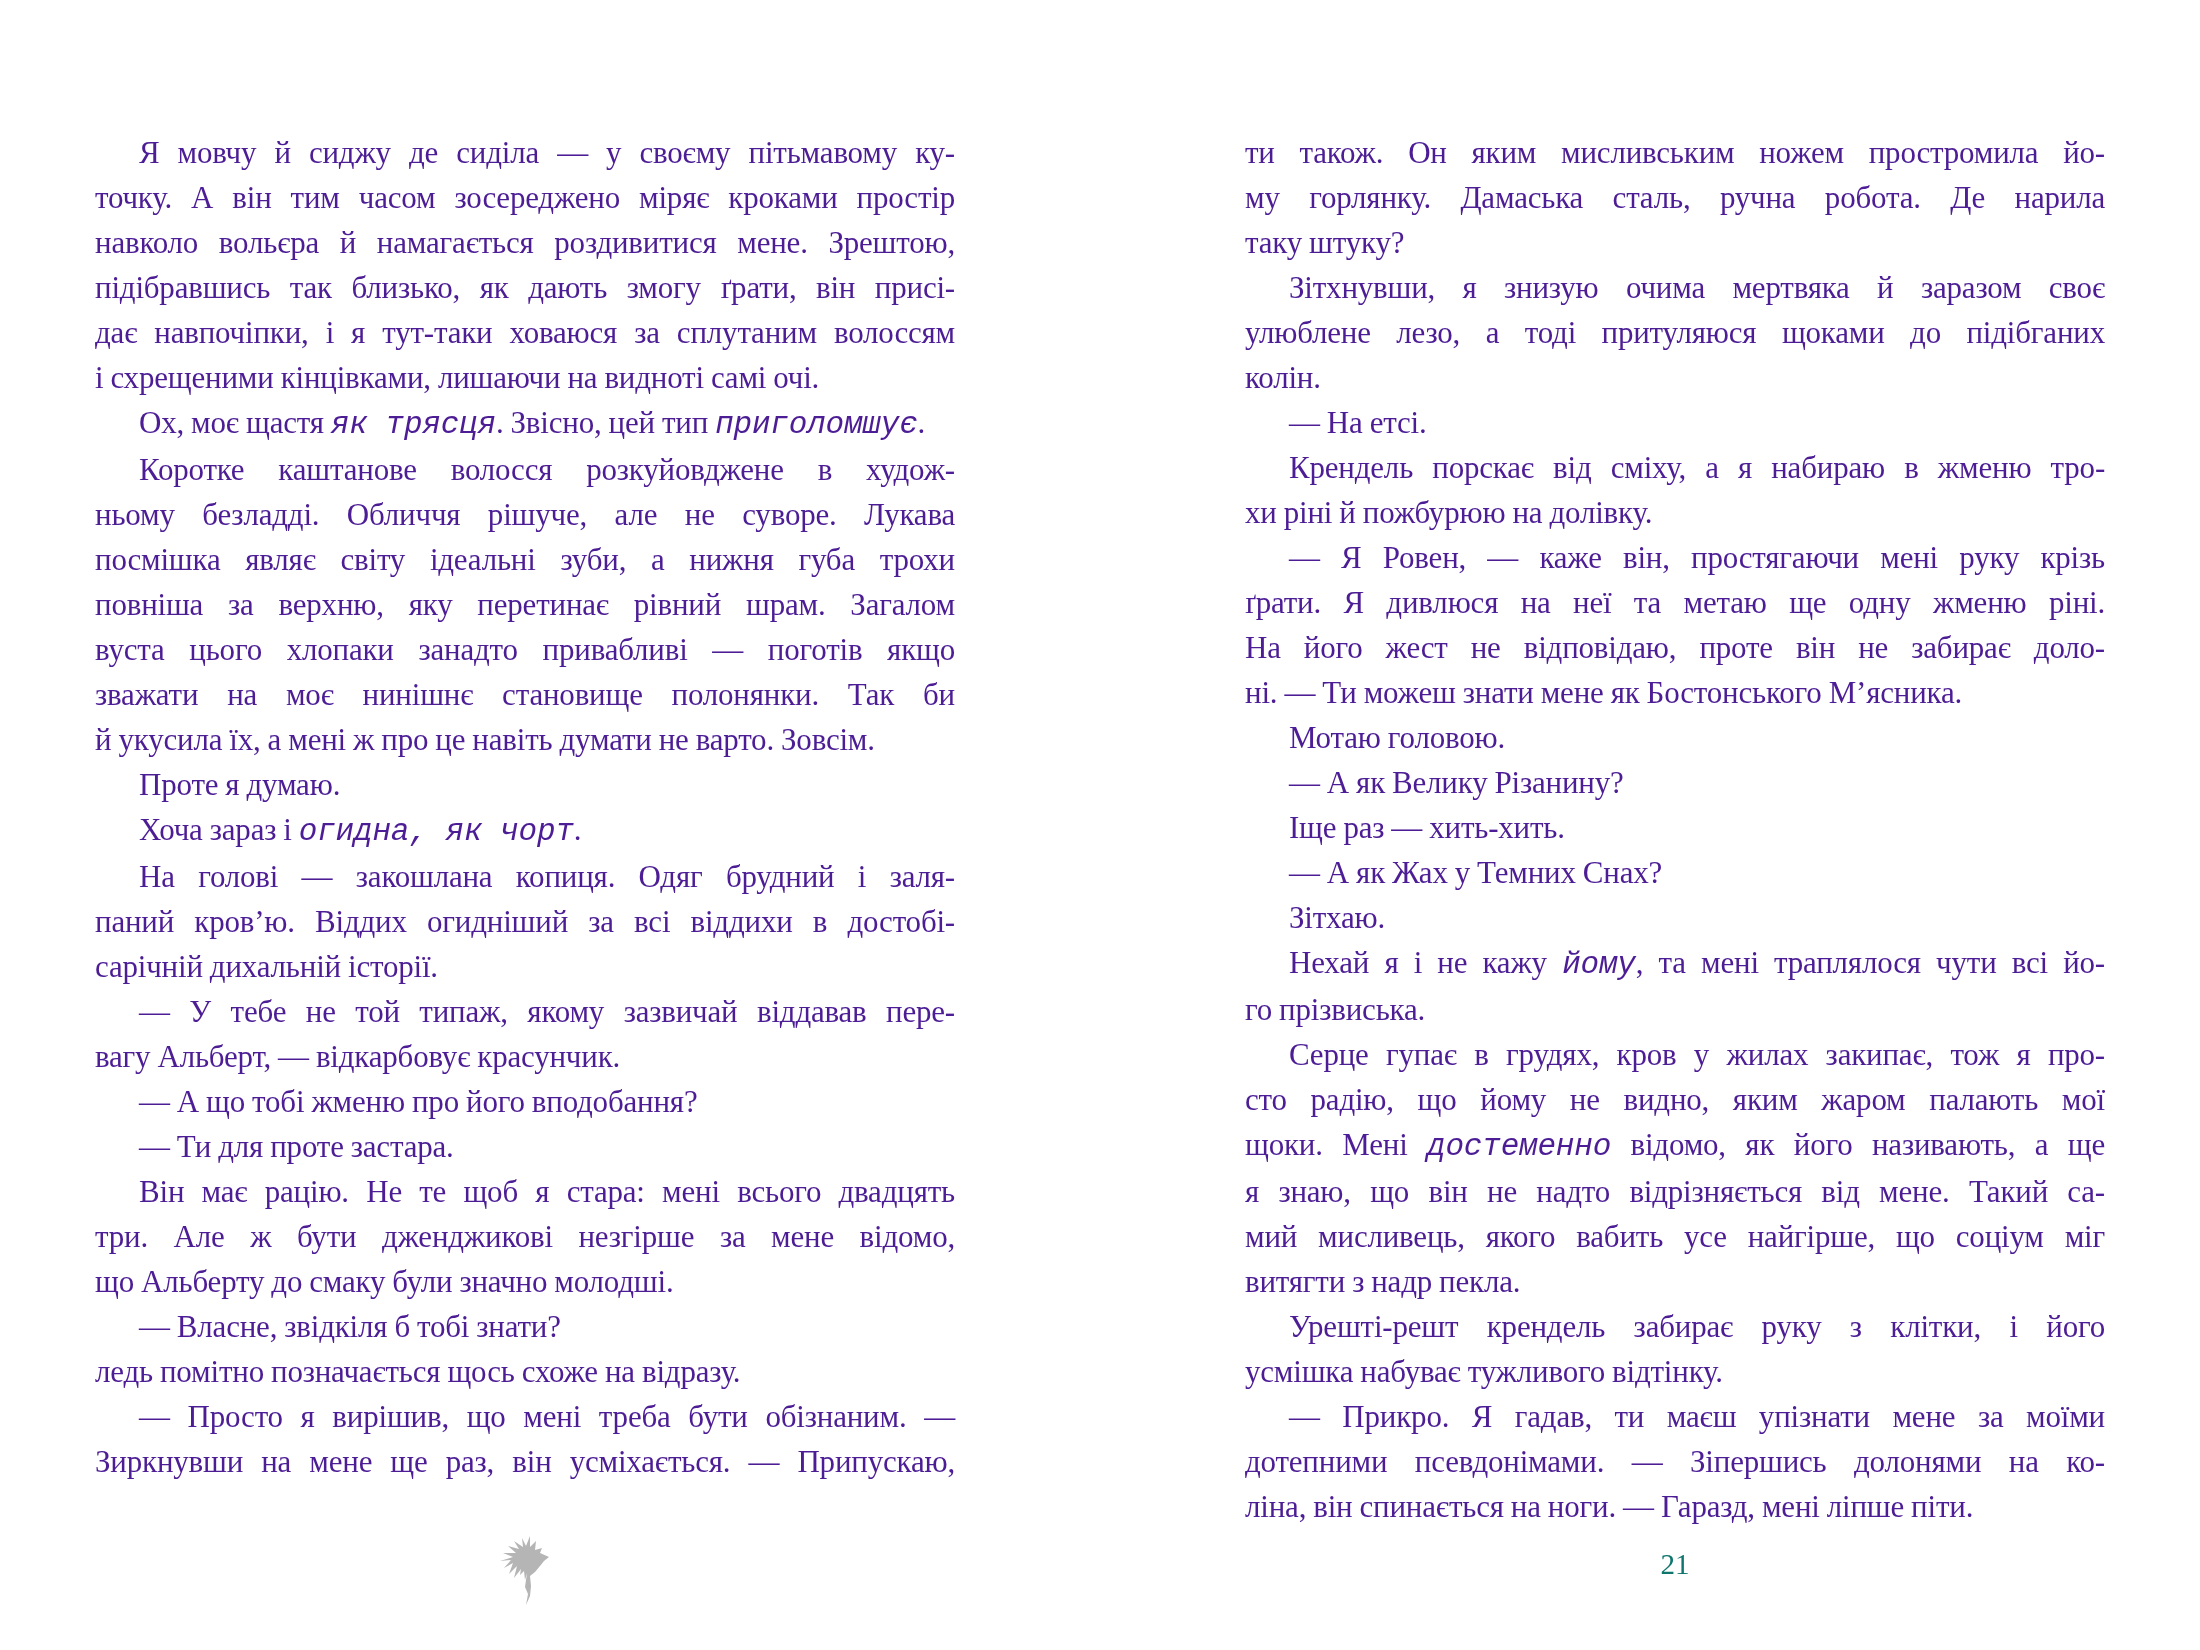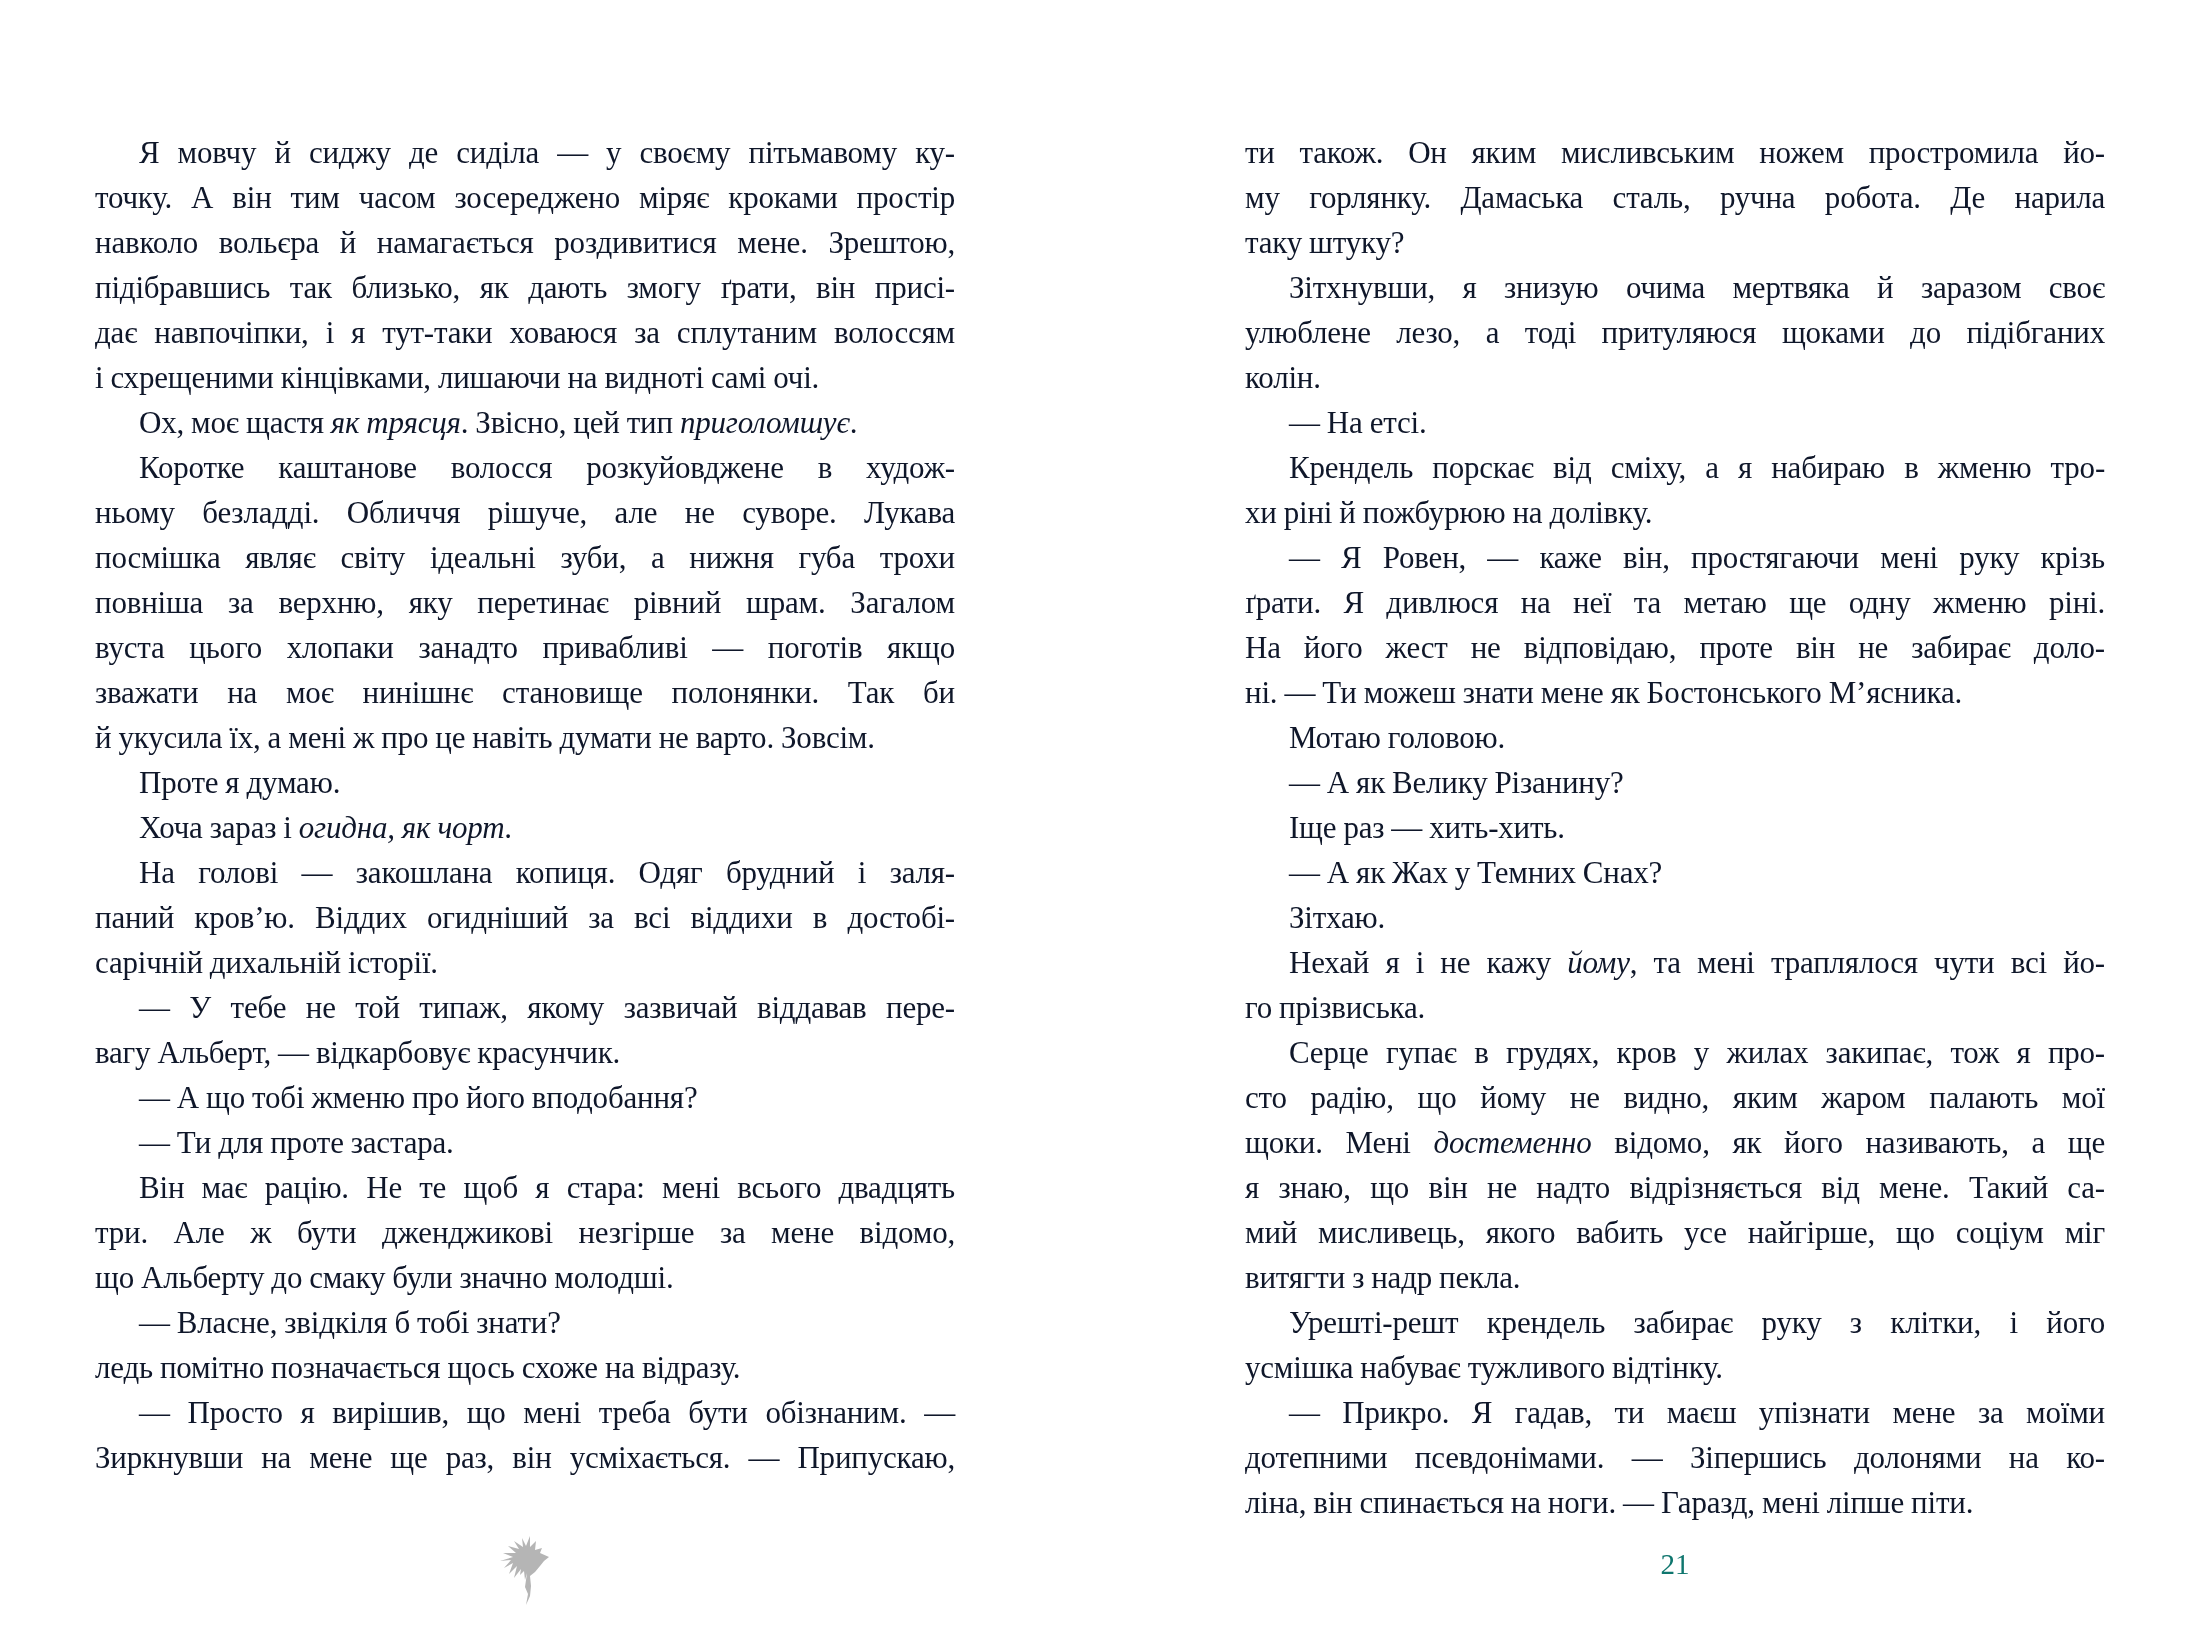--- a/index.html
+++ b/index.html
@@ -7,36 +7,36 @@
     width:2200px;height:1650px;
     background:#ffffff;
     position:relative;
     overflow:hidden;
     font-family:"Liberation Serif","DejaVu Serif",serif;
   }
   .page{
     position:absolute;
     top:130px;
     width:860px;
-    color:#0f172a;
+    color:#4c1d95;
     font-size:31px;
     line-height:45px;
     letter-spacing:-0.2px;
     word-spacing:-0.5px;
   }
   .page-left{left:95px;}
   .page-right{left:1245px;}
   .line{
     text-align:justify;
     text-align-last:left;
     min-height:45px;
   }
   .line.j{text-align-last:justify;}
   .line.in{text-indent:44px;}
-  .it{font-style:italic;}
+  .it{font-style:italic;font-family:Liberation Mono, monospace;}
   .footer-ornament{
     position:absolute;
     left:497px;top:1530px;
     width:60px;height:78px;
   }
   .footer-pagenum{
     position:absolute;
     left:1245px;top:1548px;
     width:860px;
     text-align:center;

